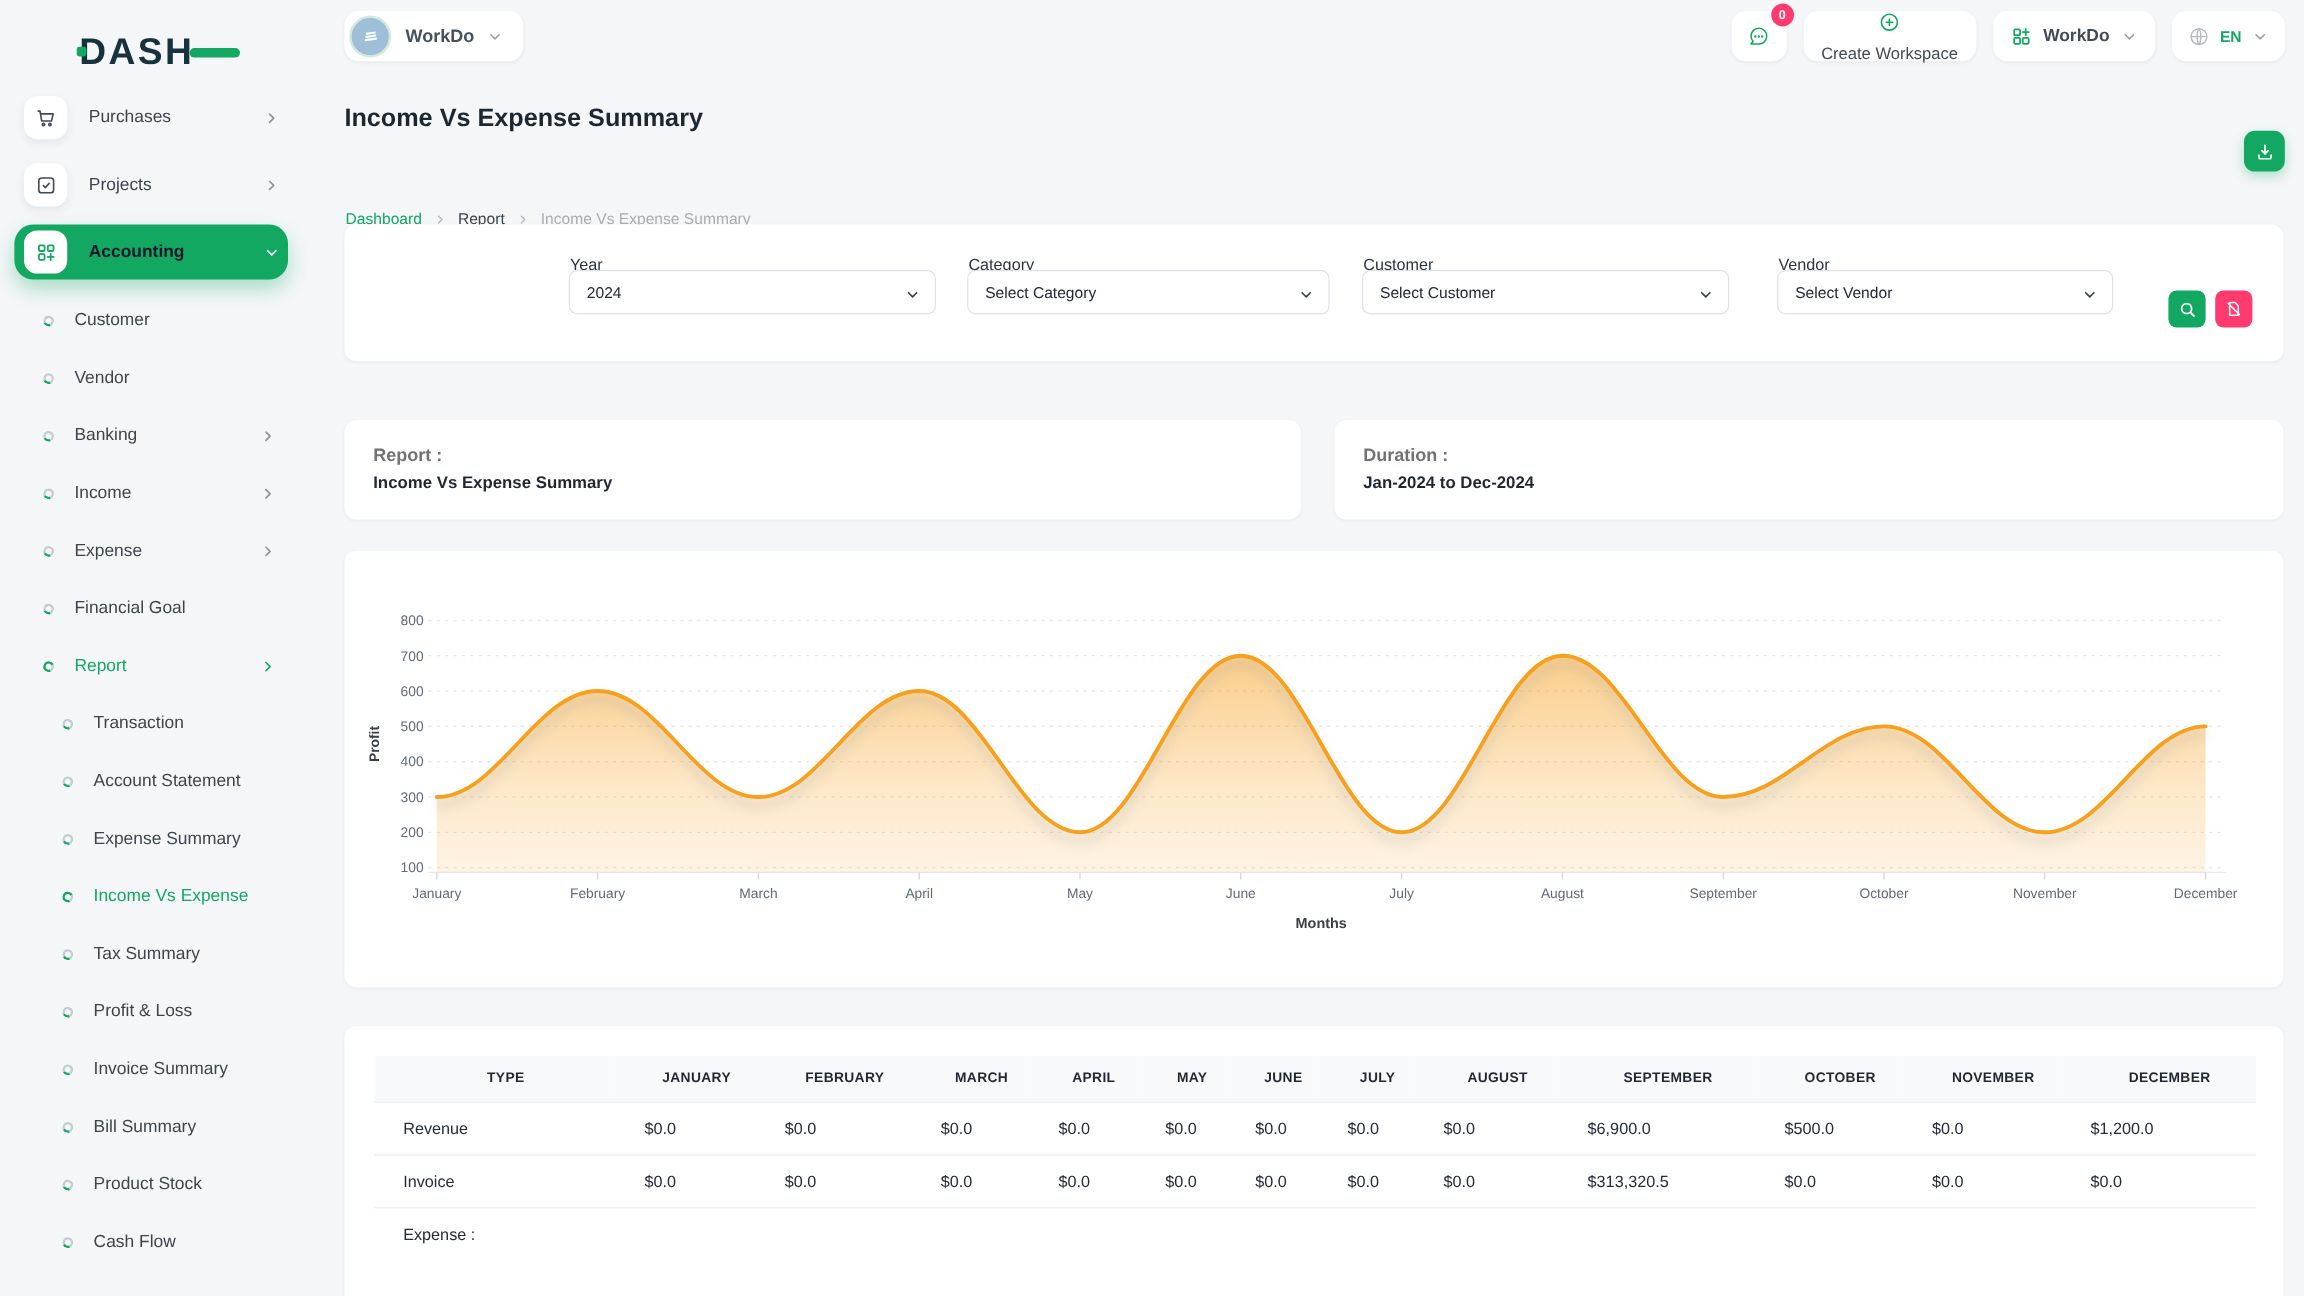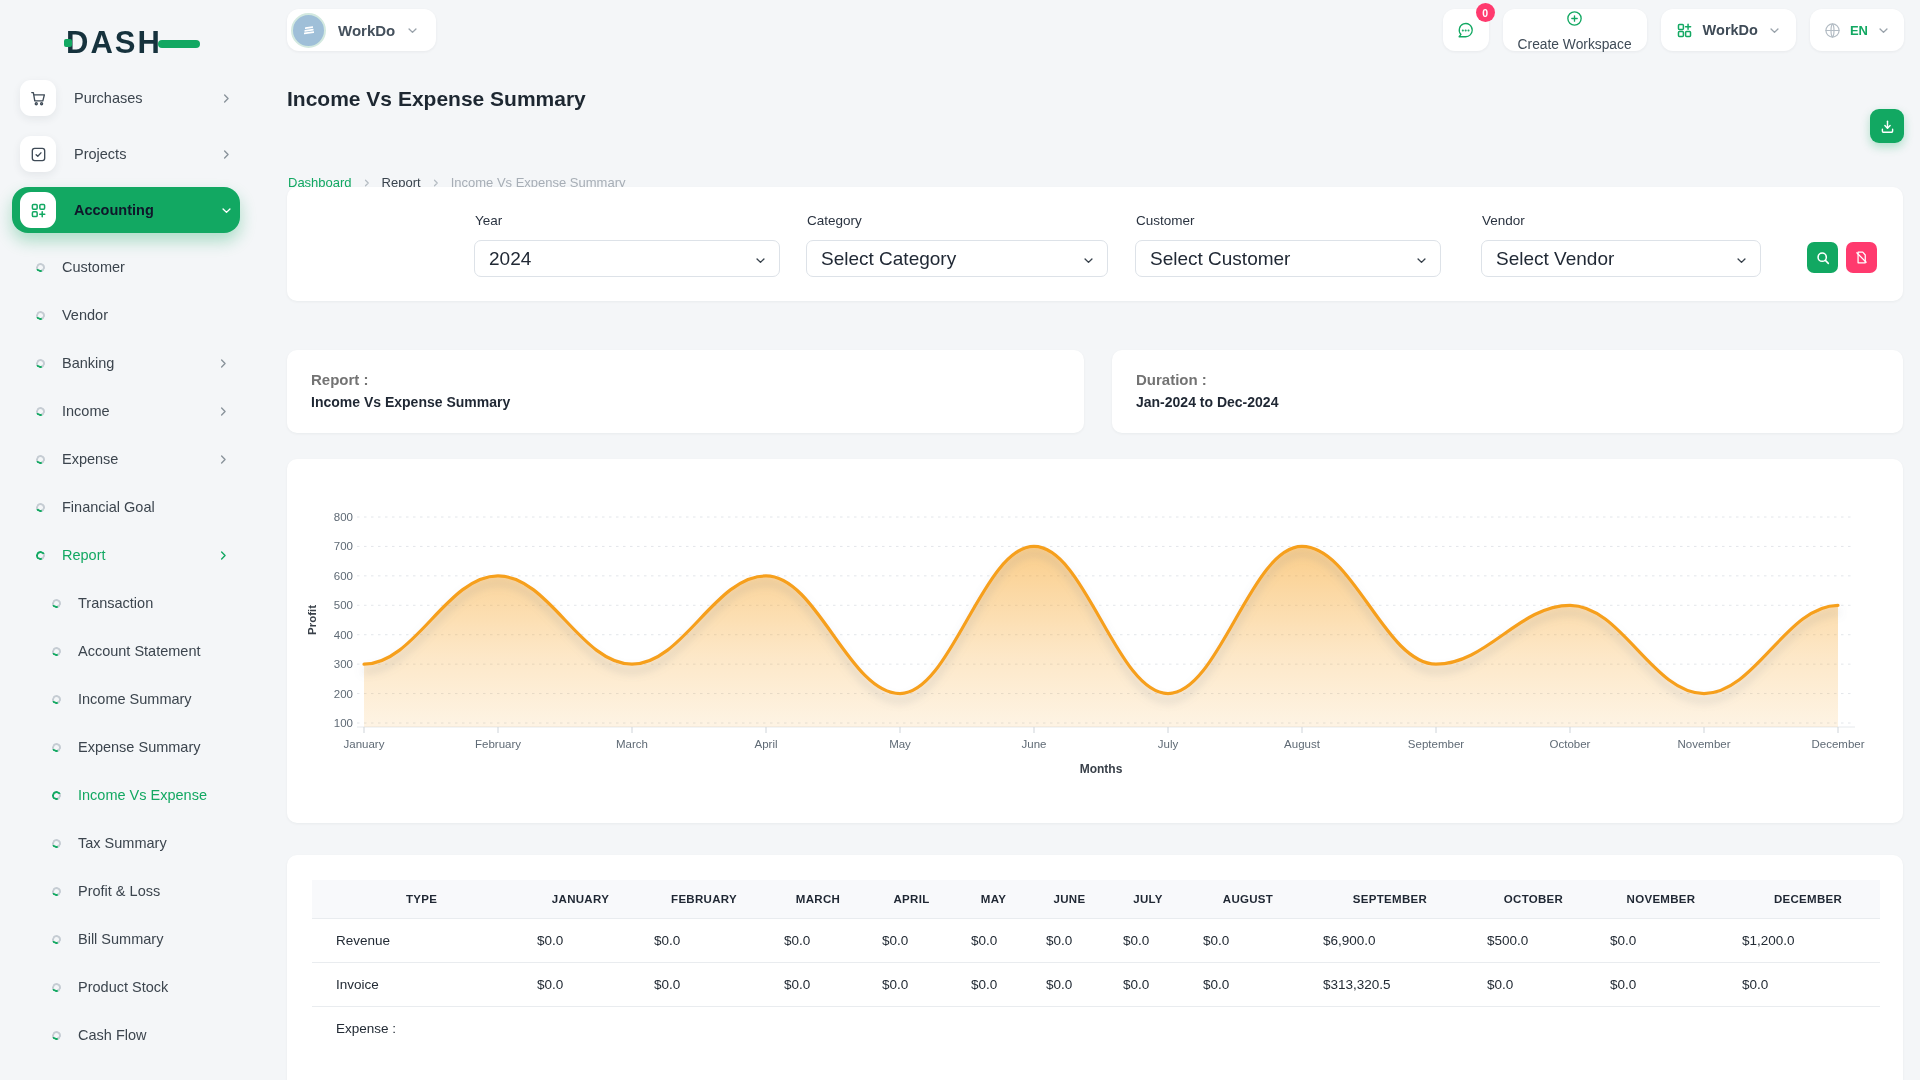--- a/index.html
+++ b/index.html
@@ -59,21 +59,21 @@
   .breadcrumb .b-cur { color:#a7aeb6; }
   .breadcrumb .sep { color:#b4bbc2; display:flex; }
   .download-btn { position:absolute; right:16px; top:109px; width:34px; height:34px; border-radius:9px; background:var(--primary); color:#fff; display:flex; align-items:center; justify-content:center; cursor:pointer; box-shadow:0 4px 10px rgba(18,168,96,0.3); }
 
   
   .card { position:absolute; background:#fff; border-radius:10px; box-shadow:0 1px 3px rgba(27,33,44,0.05); }
 
   .filter-card { left:287px; top:187px; width:1616px; height:114px; }
   .f-group { position:absolute; top:0; }
   .f-group .f-label { position:absolute; top:26px; left:1px; font-size:13.5px; color:#2a3340; }
-  .f-select { position:absolute; top:53px; left:0; right:0; height:37px; border:1px solid #dde2e8; border-radius:7px; background:#fff; display:flex; align-items:center; padding:0 34px 0 14px; font-size:19px; color:#212935; cursor:pointer; }
+  .f-select { position:absolute; top:38px; left:0; right:0; height:37px; border:1px solid #dde2e8; border-radius:7px; background:#fff; display:flex; align-items:center; padding:0 34px 0 14px; font-size:13px; color:#212935; cursor:pointer; }
   .f-select .chev-sm { position:absolute; right:11px; top:12px; color:#39434d; }
   .icon-btn { position:absolute; top:55px; width:31px; height:31px; border-radius:7px; display:flex; align-items:center; justify-content:center; color:#fff; cursor:pointer; }
   .search-btn { left:1520px; background:var(--primary); }
   .reset-btn { left:1559px; background:var(--danger); }
 
   .report-card { left:287px; top:350px; width:797px; height:83px; padding:21px 24px; }
   .duration-card { left:1112px; top:350px; width:791px; height:83px; padding:21px 24px; }
   .info-l1 { font-size:15px; font-weight:700; color:#737373; }
   .info-l2 { font-size:14px; font-weight:700; color:#1f2733; margin-top:6px; }
 
@@ -193,37 +193,37 @@
       <div class="sub-row nested">
         <span class="dot"></span>
     <span class="lbl">Transaction</span>
       </div>
       <div class="sub-row nested">
         <span class="dot"></span>
     <span class="lbl">Account Statement</span>
       </div>
       <div class="sub-row nested">
         <span class="dot"></span>
-    <span class="lbl">Income Summary</span>
-      </div>
-      <div class="sub-row nested">
-        <span class="dot"></span>
     <span class="lbl">Expense Summary</span>
       </div>
       <div class="sub-row nested active">
         <span class="dot"></span>
     <span class="lbl">Income Vs Expense</span>
       </div>
       <div class="sub-row nested">
         <span class="dot"></span>
     <span class="lbl">Tax Summary</span>
       </div>
       <div class="sub-row nested">
         <span class="dot"></span>
     <span class="lbl">Profit &amp; Loss</span>
+      </div>
+      <div class="sub-row nested">
+        <span class="dot"></span>
+    <span class="lbl">Invoice Summary</span>
       </div>
       <div class="sub-row nested">
         <span class="dot"></span>
     <span class="lbl">Bill Summary</span>
       </div>
       <div class="sub-row nested">
         <span class="dot"></span>
     <span class="lbl">Product Stock</span>
       </div>
       <div class="sub-row nested">

